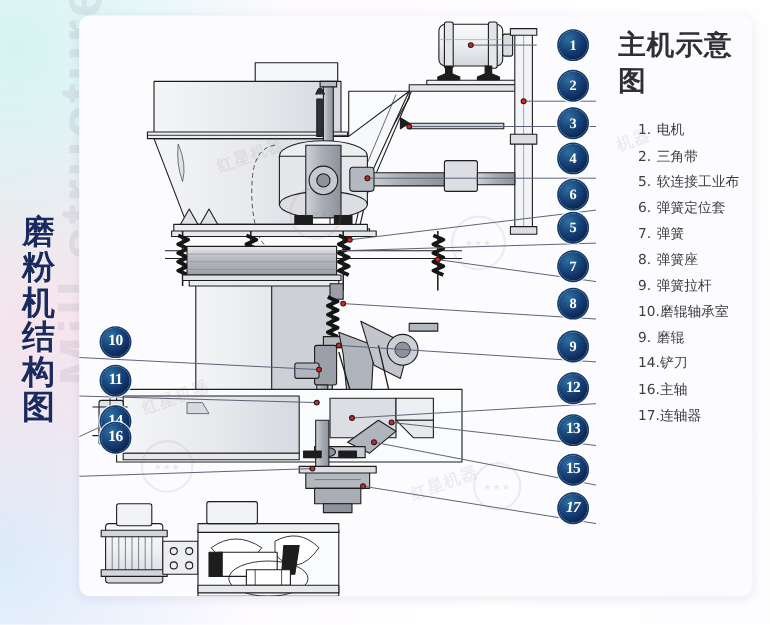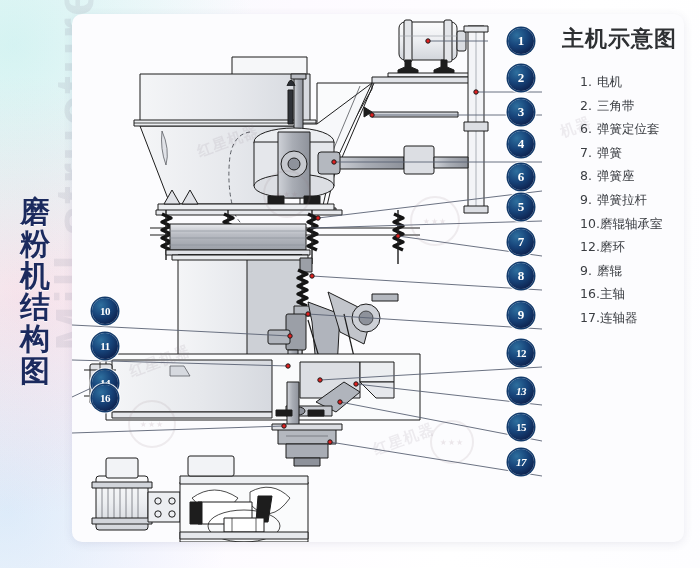--- a/index.html
+++ b/index.html
@@ -47,25 +47,25 @@
   
   .callout{
     position:absolute;width:26px;height:26px;border-radius:50%;
     background:radial-gradient(circle at 34% 28%, #2e6f9e 0%, #17447a 42%, #0d2350 78%, #0a1a3c 100%);
     box-shadow:0 0 0 1.5px #123a6b, 0 0 0 2.6px rgba(255,255,255,.85), 0 1px 2px rgba(10,25,60,.45);
     color:#ffffff;font-size:13px;font-weight:700;
     line-height:26px;text-align:center;
     font-family:"Liberation Serif","DejaVu Serif",serif;
     z-index:6;
   }
-  .callout.n2d{font-size:11px;letter-spacing:-0.5px;}
+  .callout.n2d{font-size:14px;letter-spacing:-0.5px;}
   
   .legend{position:absolute;left:556px;top:24px;width:132px;}
   .legend h1{
-    margin:0 0 22px 6px;font-size:22px;font-weight:700;color:#2e3033;
+    margin:0 0 22px 6px;font-size:25px;font-weight:700;color:#2e3033;
     letter-spacing:1px;font-family:Liberation Serif, serif;
   }
   .legend ul{list-style:none;margin:16px;padding:0;}
   .legend li{
     font-size:12.5px;color:#3a3d42;line-height:1.0;margin-bottom:11.1px;
     padding-left:8px;white-space:nowrap;
     font-family:"DejaVu Sans","Liberation Sans",sans-serif;
   }
   .legend li .idx{display:inline-block;min-width:17px;}
   
@@ -358,39 +358,40 @@
   <div class="callout" style="left:508px;top:28px;">1</div>
   <div class="callout" style="left:508px;top:65px;">2</div>
   <div class="callout" style="left:508px;top:99px;">3</div>
   <div class="callout" style="left:508px;top:131px;">4</div>
   <div class="callout" style="left:508px;top:164px;">6</div>
   <div class="callout" style="left:508px;top:194px;">5</div>
   <div class="callout" style="left:508px;top:229px;">7</div>
   <div class="callout" style="left:508px;top:263px;">8</div>
   <div class="callout" style="left:508px;top:302px;">9</div>
   <div class="callout n2d" style="left:508px;top:340px;">12</div>
-  <div class="callout n2d" style="left:508px;top:378px;font-style:italic;">13</div>
+  <div class="callout n2d" style="left:508px;top:378px;">13</div>
   <div class="callout n2d" style="left:508px;top:414px;">15</div>
   <div class="callout n2d" style="left:508px;top:449px;font-style:italic;">17</div>
 
   <div class="callout n2d" style="left:92px;top:298px;">10</div>
   <div class="callout n2d" style="left:92px;top:333px;">11</div>
   <div class="callout n2d" style="left:92px;top:370px;">14</div>
   <div class="callout n2d" style="left:92px;top:385px;">16</div>
 
   <div class="legend">
     <h1>主机示意图</h1>
     <ul>
       <li><span class="idx">1.</span><span>电机</span></li>
       <li><span class="idx">2.</span><span>三角带</span></li>
+      <li><span class="idx">5.</span><span>软连接工业布</span></li>
       <li><span class="idx">6.</span><span>弹簧定位套</span></li>
       <li><span class="idx">7.</span><span>弹簧</span></li>
       <li><span class="idx">8.</span><span>弹簧座</span></li>
       <li><span class="idx">9.</span><span>弹簧拉杆</span></li>
       <li><span class="idx">10.</span><span>磨辊轴承室</span></li>
-      <li><span class="idx">12.</span><span>磨环</span></li>
       <li><span class="idx">9.</span><span>磨辊</span></li>
+      <li><span class="idx">14.</span><span>铲刀</span></li>
       <li><span class="idx">16.</span><span>主轴</span></li>
       <li><span class="idx">17.</span><span>连轴器</span></li>
     </ul>
   </div>
 
 </div>
 
 </body></html>

